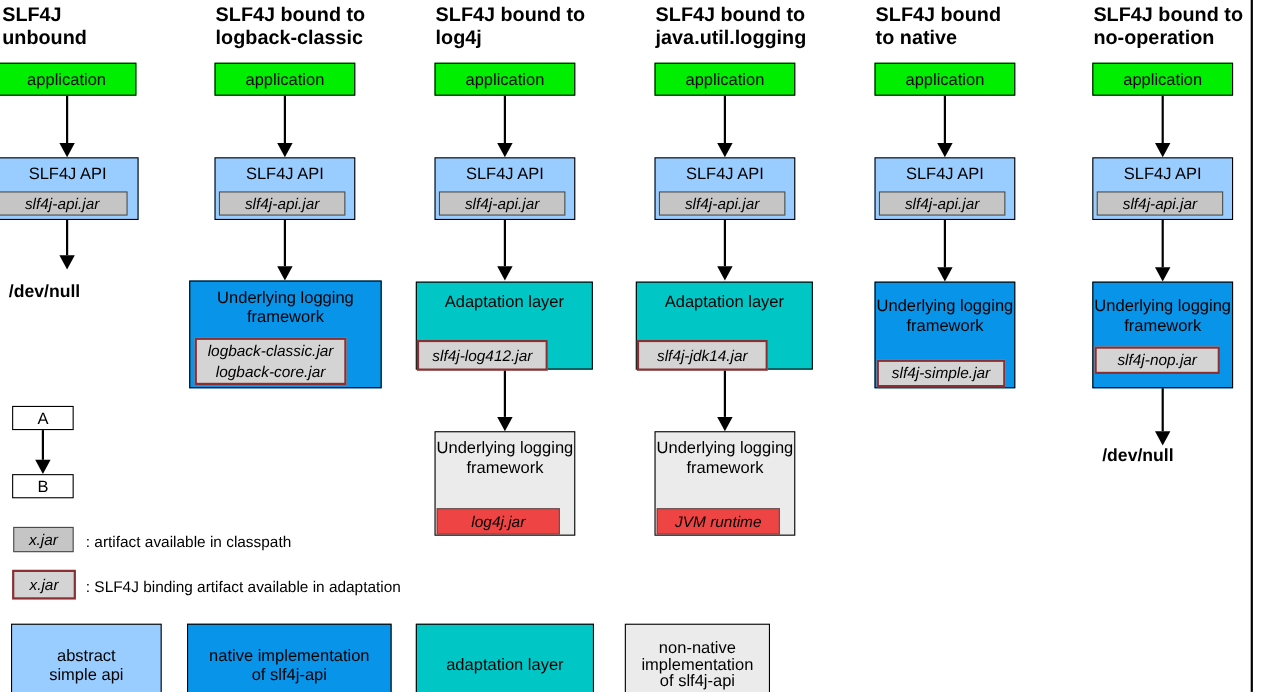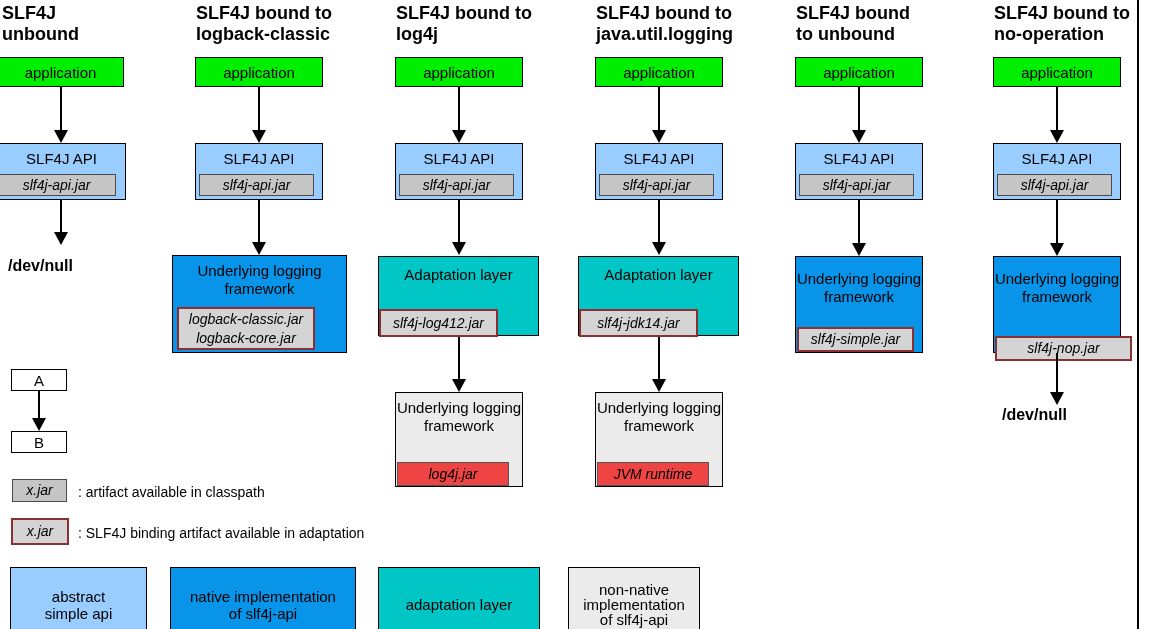--- a/index.html
+++ b/index.html
@@ -135,41 +135,41 @@
   <div class="jar" style="left:599px;top:174px;width:115px;height:22px">slf4j-api.jar</div>
   <div class="arrow" style="left:658px;top:200px;height:42px"></div>
   <div class="box adapt" style="left:578px;top:256px;width:161px;height:80px">Adaptation layer</div>
   <div class="jar binding" style="left:579px;top:309px;width:119px;height:28px">slf4j-jdk14.jar</div>
   <div class="arrow" style="left:658px;top:337px;height:42px"></div>
   <div class="box fw" style="left:595px;top:392px;width:128px;height:95px">Underlying logging framework</div>
   <div class="jar dark" style="left:597px;top:462px;width:112px;height:24px">JVM runtime</div>
 
   <div class="title" style="left:796px;top:3px">
     <div>SLF4J bound</div>
-    <div>to unbound</div>
+    <div>to native</div>
   </div>
   <div class="box app" style="left:795px;top:57px;width:128px;height:30px">application</div>
   <div class="arrow" style="left:858px;top:87px;height:43px"></div>
   <div class="box api" style="left:795px;top:143px;width:128px;height:57px">SLF4J API</div>
   <div class="jar" style="left:799px;top:174px;width:115px;height:22px">slf4j-api.jar</div>
   <div class="arrow" style="left:858px;top:200px;height:43px"></div>
   <div class="box impl p13" style="left:795px;top:256px;width:128px;height:97px">Underlying logging framework</div>
   <div class="jar binding" style="left:797px;top:327px;width:117px;height:25px">slf4j-simple.jar</div>
 
   <div class="title" style="left:994px;top:3px">
     <div>SLF4J bound to</div>
     <div>no-operation</div>
   </div>
   <div class="box app" style="left:993px;top:57px;width:128px;height:30px">application</div>
   <div class="arrow" style="left:1056px;top:87px;height:43px"></div>
   <div class="box api" style="left:993px;top:143px;width:128px;height:57px">SLF4J API</div>
   <div class="jar" style="left:997px;top:174px;width:115px;height:22px">slf4j-api.jar</div>
   <div class="arrow" style="left:1056px;top:200px;height:43px"></div>
   <div class="box impl p13" style="left:993px;top:256px;width:128px;height:97px">Underlying logging framework</div>
-  <div class="jar binding" style="left:995px;top:336px;width:137px;height:25px">slf4j-nop.jar</div>
+  <div class="jar binding" style="left:995px;top:315px;width:114px;height:25px">slf4j-nop.jar</div>
   <div class="arrow" style="left:1056px;top:353px;height:39px"></div>
   <div class="devnull" style="left:1002px;top:406px;width:110px">/dev/null</div>
 
   <div class="box white" style="left:11px;top:369px;width:56px;height:22px">A</div>
   <div class="arrow" style="left:38px;top:391px;height:27px"></div>
   <div class="box white" style="left:11px;top:431px;width:56px;height:22px">B</div>
 
   <div class="jar" style="left:12px;top:479px;width:55px;height:23px">x.jar</div>
   <div class="ltext" style="left:78px;top:484px">: artifact available in classpath</div>
   <div class="jar binding" style="left:11px;top:518px;width:58px;height:27px">x.jar</div>

